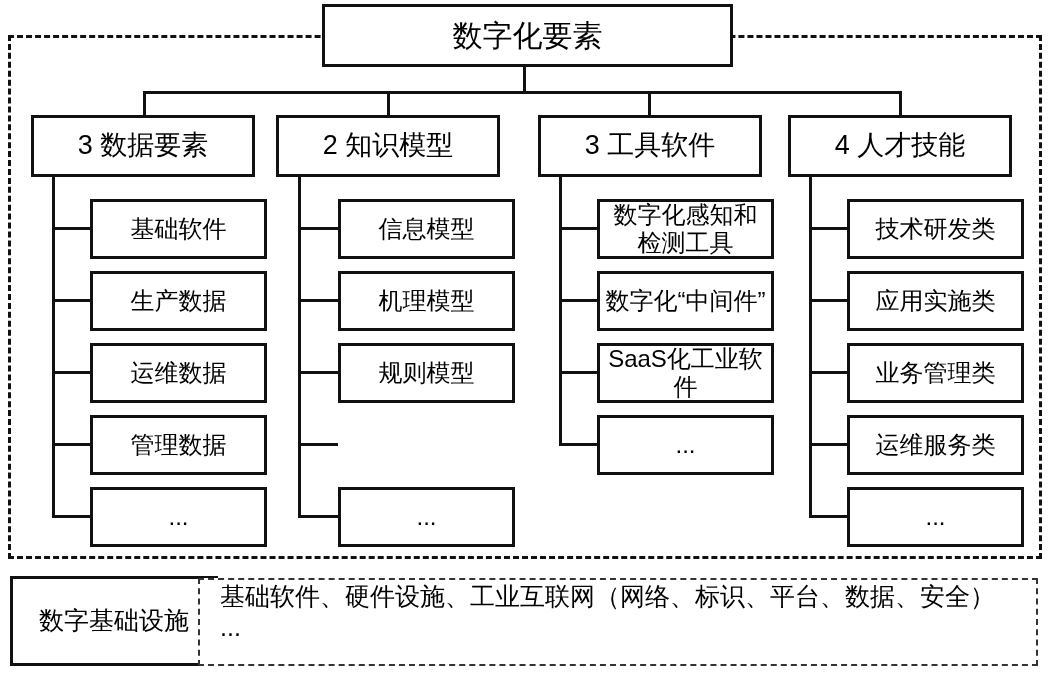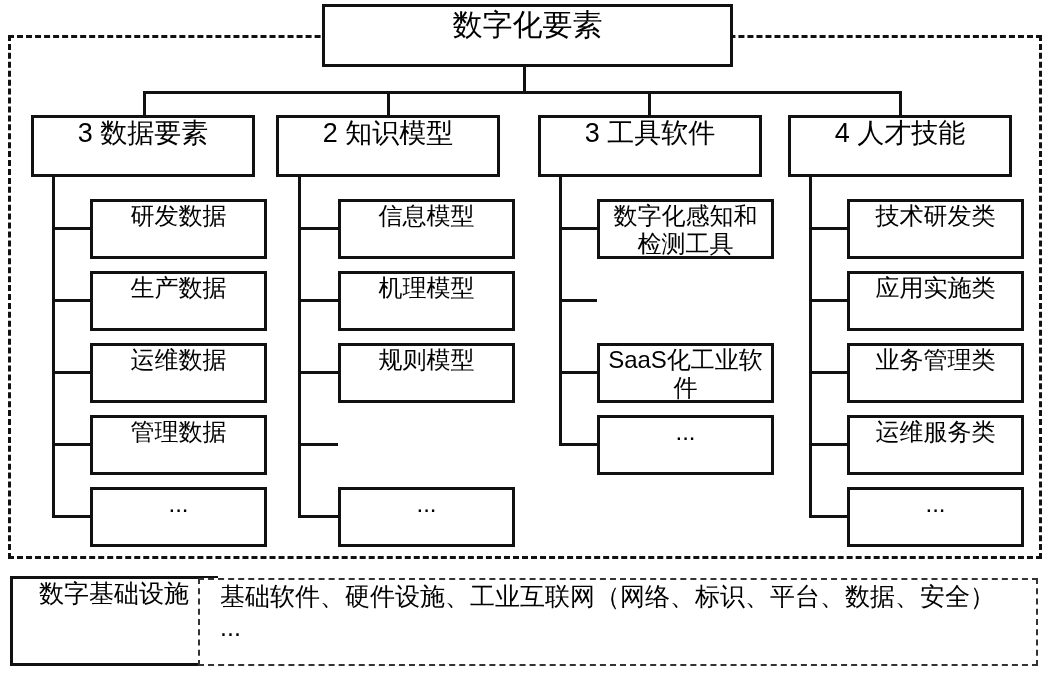--- a/index.html
+++ b/index.html
@@ -4,21 +4,21 @@
 <style>
   html,body{margin:0;padding:0;background:#fff;}
   .stage{
     position:relative;width:1048px;height:678px;background:#ffffff;
     font-family:"Liberation Sans","DejaVu Sans",sans-serif;color:#000;
     overflow:hidden;
   }
   .ln{position:absolute;background:#111;}
   .box{
     position:absolute;box-sizing:border-box;border:3px solid #111;background:#fff;
-    display:flex;align-items:flex-start;justify-content:center;text-align:center;
+    display:flex;align-items:center;justify-content:center;text-align:center;
     line-height:1.18;
   }
   .dashed-outline{
     position:absolute;box-sizing:border-box;border:3px dashed #111;background:transparent;
     left:8px;top:35px;width:1034px;height:524px;
   }
   .title-box{left:322px;top:4px;width:411px;height:63px;font-size:30px;}
   .header-box{top:115px;width:224px;height:62px;font-size:27px;}
   .leaf{width:177px;height:60px;font-size:24px;padding:0 4px;}
   .infra-label{left:10px;top:576px;width:208px;height:90px;font-size:25px;}
@@ -80,21 +80,21 @@
       <span>2 知识模型</span>
     </div>
   <div class="box header-box" style="left:538px">
       <span>3 工具软件</span>
     </div>
   <div class="box header-box" style="left:788px">
       <span>4 人才技能</span>
     </div>
 
   <div class="box leaf" style="left:90px;top:199px">
-      <span>研发数据</span>
+      <span>基础软件</span>
     </div>
   <div class="box leaf" style="left:90px;top:271px">
       <span>生产数据</span>
     </div>
   <div class="box leaf" style="left:90px;top:343px">
       <span>运维数据</span>
     </div>
   <div class="box leaf" style="left:90px;top:415px">
       <span>管理数据</span>
     </div>
@@ -110,20 +110,23 @@
     </div>
   <div class="box leaf" style="left:338px;top:343px">
       <span>规则模型</span>
     </div>
   <div class="box leaf" style="left:338px;top:487px">
       <span>...</span>
     </div>
 
   <div class="box leaf" style="left:597px;top:199px">
       <span>数字化感知和检测工具</span>
+    </div>
+  <div class="box leaf" style="left:597px;top:271px">
+      <span>数字化“中间件”</span>
     </div>
   <div class="box leaf" style="left:597px;top:343px">
       <span>SaaS化工业软件</span>
     </div>
   <div class="box leaf" style="left:597px;top:415px">
       <span>...</span>
     </div>
 
   <div class="box leaf" style="left:847px;top:199px">
       <span>技术研发类</span>

